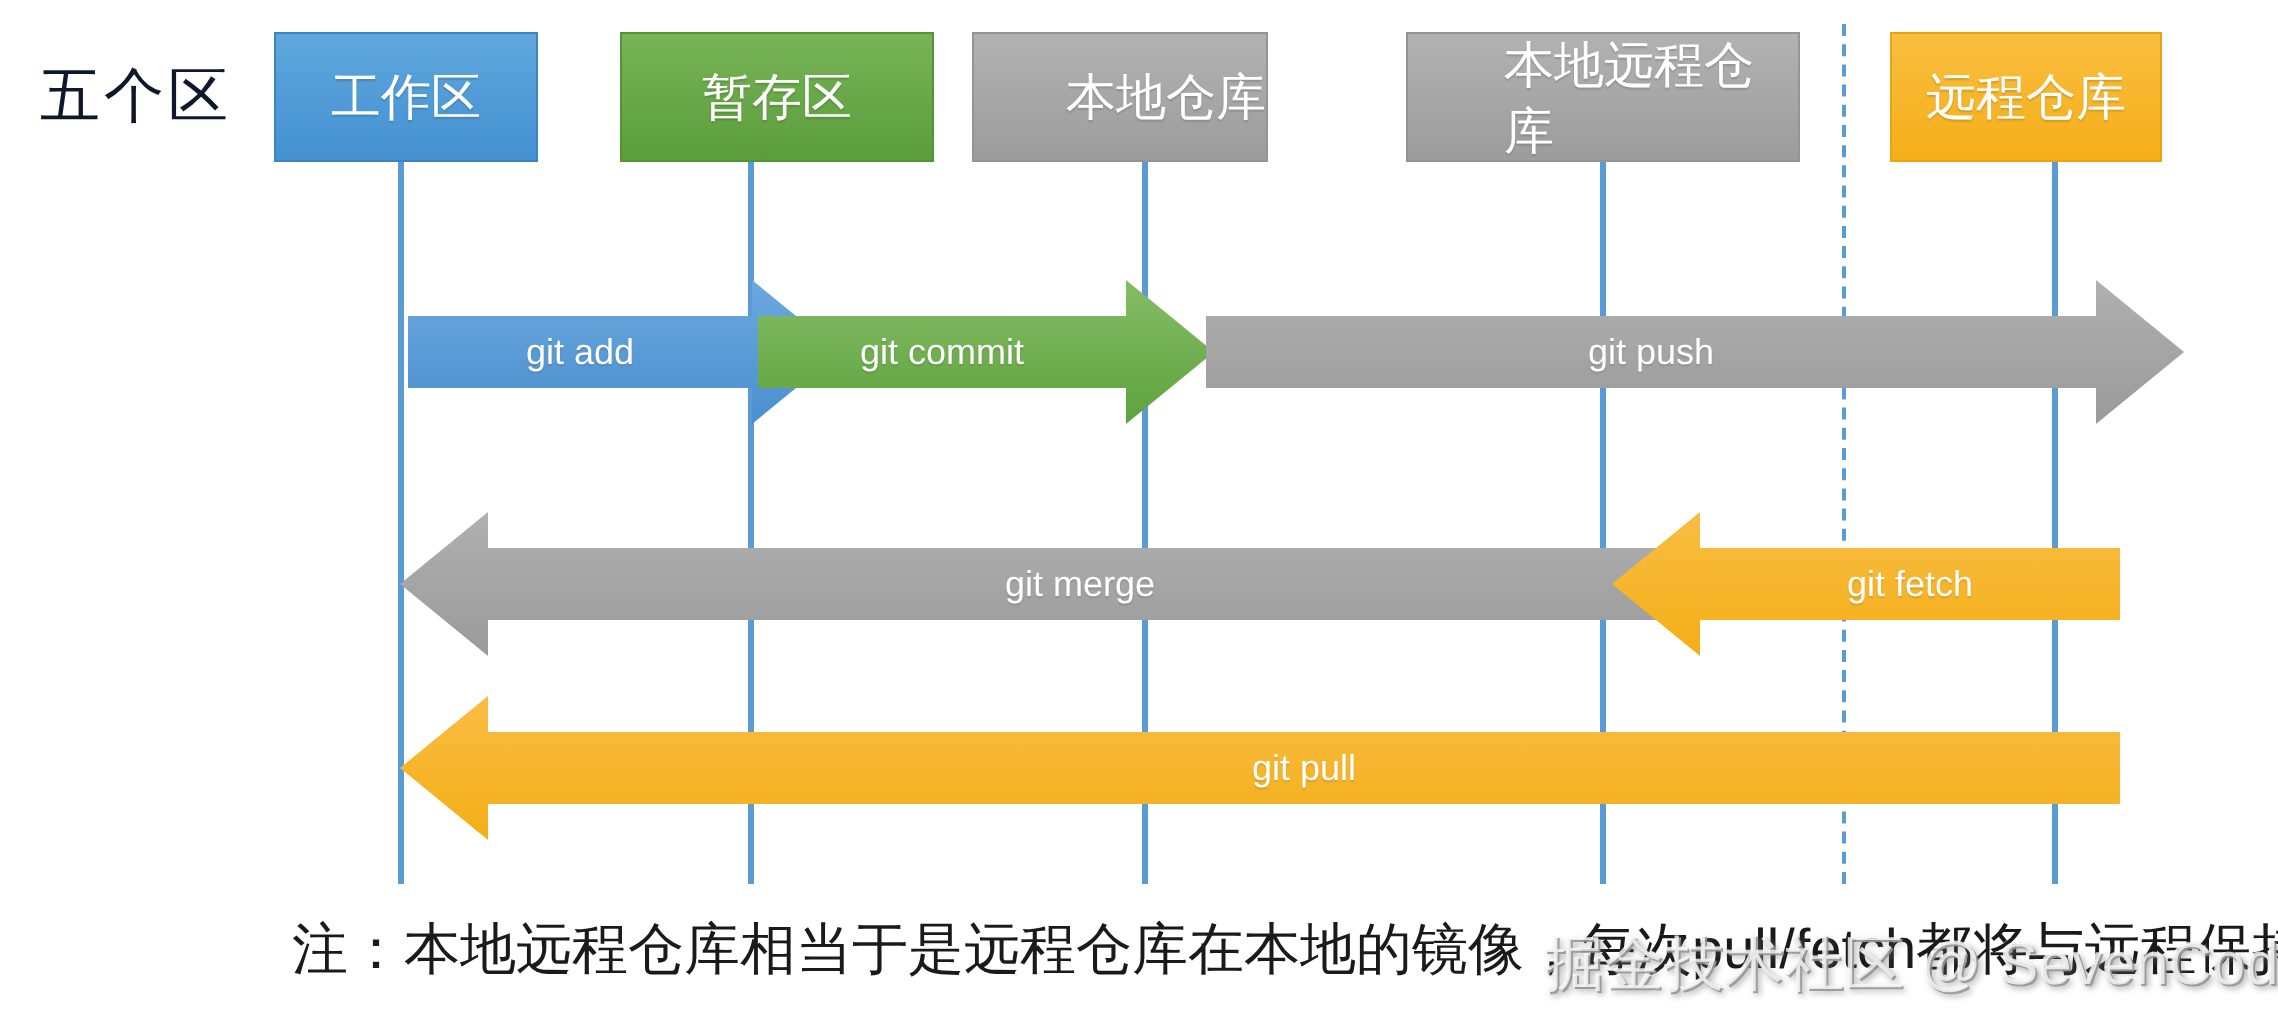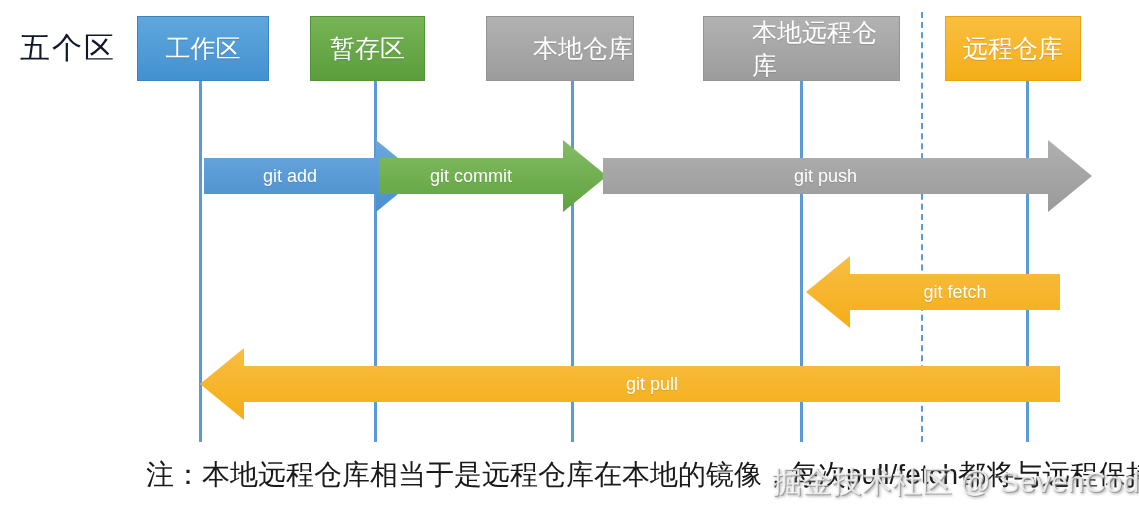--- a/index.html
+++ b/index.html
@@ -94,21 +94,21 @@
 </head>
 <body>
 
 <div class="stage">
 
   <div class="diagram-title">五个区</div>
 
   <div class="zone-box zone-blue" style="left:137px; width:132px;">
       <span>工作区</span>
     </div>
-  <div class="zone-box zone-green" style="left:310px; width:115px;">
+  <div class="zone-box zone-green" style="left:310px; width:157px;">
       <span>暂存区</span>
     </div>
   <div class="zone-box zone-gray" style="left:486px; width:148px;justify-content:flex-end;">
       <span>本地仓库</span>
     </div>
   <div class="zone-box zone-gray" style="left:703px; width:197px;padding-left:48px;">
       <span>本地远程仓库</span>
     </div>
   <div class="zone-box zone-yellow" style="left:945px; width:136px;">
       <span>远程仓库</span>
@@ -124,20 +124,23 @@
   <div class="arrow arrow-right arrow-blue" style="left:204px; top:140px; width:172px;">
       <span>git add</span>
     </div>
   <div class="arrow arrow-right arrow-green" style="left:379px; top:140px; width:184px;">
       <span>git commit</span>
     </div>
   <div class="arrow arrow-right arrow-gray" style="left:575px; top:140px; width:445px;margin-left:28px;">
       <span>git push</span>
     </div>
 
+  <div class="arrow arrow-left arrow-gray" style="left:200px; top:256px; width:592px;">
+      <span>git merge</span>
+    </div>
   <div class="arrow arrow-left arrow-yellow" style="left:806px; top:256px; width:210px;">
       <span>git fetch</span>
     </div>
 
   <div class="arrow arrow-left arrow-yellow" style="left:200px; top:348px; width:816px;">
       <span>git pull</span>
     </div>
 
   <div class="note">注：本地远程仓库相当于是远程仓库在本地的镜像，每次pull/fetch都将与远程保持同步</div>
   <div class="watermark">掘金技术社区 @ SevenCoding</div>

